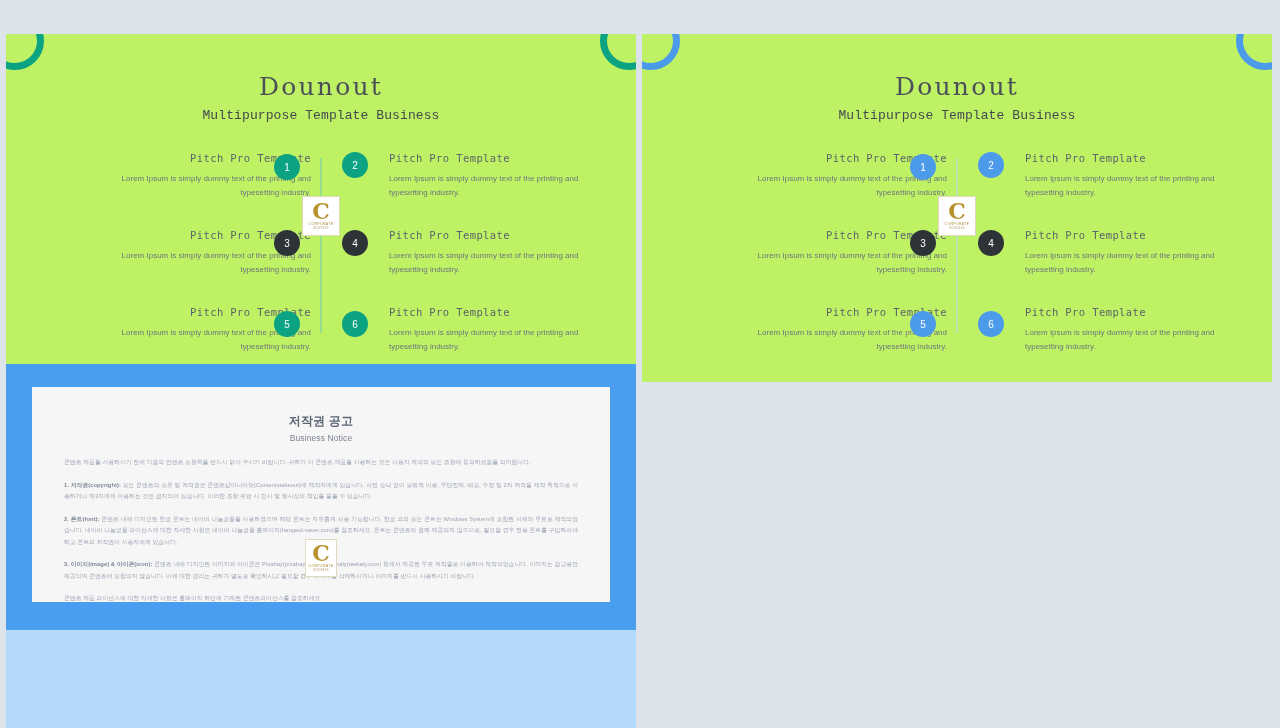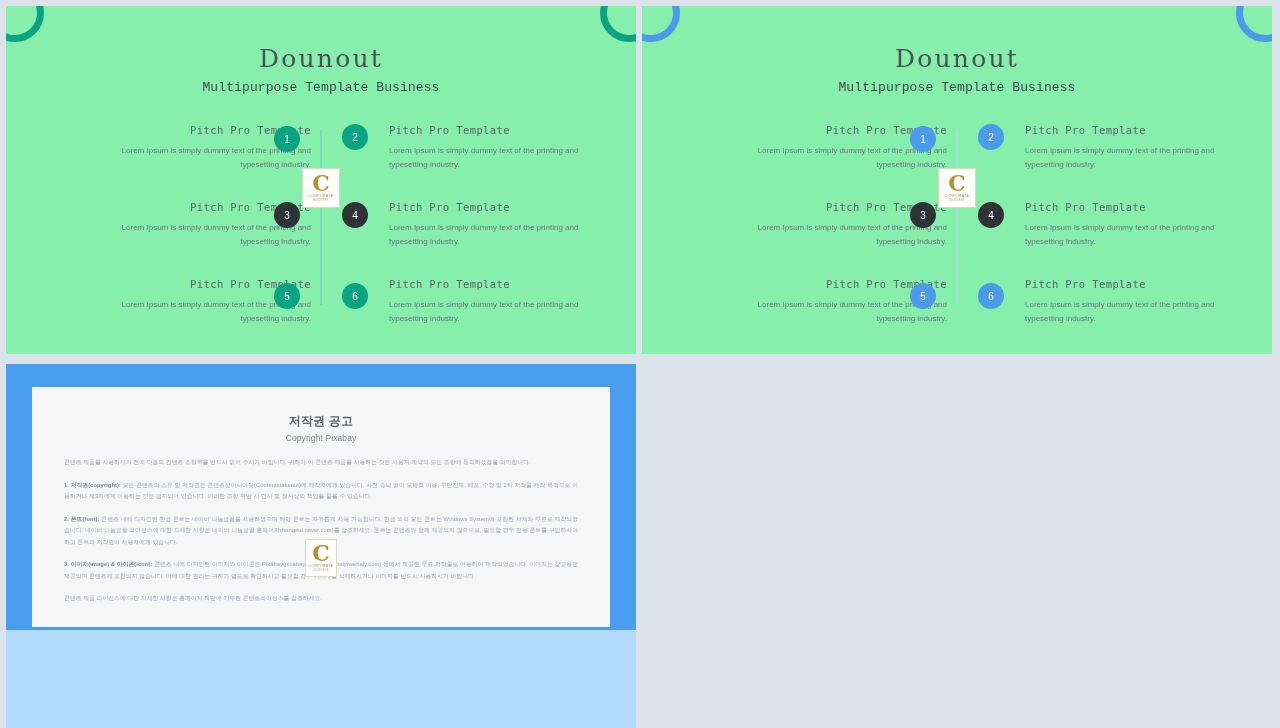--- a/index.html
+++ b/index.html
@@ -15,23 +15,24 @@
   #page {
     position: relative;
     width: 1280px;
     height: 728px;
     background: #dde3ea;
   }
 
   
   .slide {
     position: absolute;
-    background: #86efac;
+    background: #bef264;
     overflow: hidden;
     box-sizing: border-box;
+    margin-top: 28px;
   }
   #slide-teal  { left: 6px;   top: 6px; width: 630px; height: 348px; }
   #slide-blue  { left: 642px; top: 6px; width: 630px; height: 348px; }
 
   
   .arc {
     position: absolute;
     border-radius: 50%;
     border-style: solid;
     box-sizing: border-box;
@@ -185,21 +186,21 @@
     position: absolute;
     left: 0; right: 0; bottom: 0;
     height: 98px;
     background: #b3dafb;
   }
   #copyright-card {
     position: absolute;
     left: 26px;
     top: 23px;
     width: 578px;
-    height: 240px;
+    height: 215px;
     background: #f6f6f6;
     box-sizing: border-box;
     padding: 26px 32px 8px 32px;
     z-index: 2;
   }
   .cr-title {
     text-align: center;
     font-family: "Liberation Sans", sans-serif;
     font-weight: 700;
     font-size: 12px;
@@ -343,21 +344,21 @@
         </div>
         <div class="bullet" style="background: rgb(76, 155, 234); top: 277px; left: 336px;">6</div>
       </div>
   </div>
 
   <div id="copyright-panel">
     <div class="fade"></div>
 
     <div id="copyright-card">
       <div class="cr-title">저작권 공고</div>
-      <div class="cr-title-en">Copyright Pixabay</div>
+      <div class="cr-title-en">Business Notice</div>
       <div class="cr-body" id="cr-body">
           <p class="cr-p">콘텐츠 제품을 사용하시기 전에 다음의 컨텐츠 소항목을 반드시 읽어 주시기 바랍니다. 귀하가 이 콘텐츠 제품을 사용하는 것은 사용자 계약의 모든 조항에 동의하셨음을 의미합니다.</p>
           <p class="cr-p"><b>1. 저작권(copyright):</b> 모든 콘텐츠의 소유 및 저작권은 콘텐츠샵아니아닷(Contentstakeout)에 제작자에게 있습니다. 사전 승낙 없이 모방적 이용, 무단전재, 배포, 수정 및 2차 저작물 제작 목적으로 이용하거나 제3자에게 이용하는 것은 금지되어 있습니다. 이러한 조항 위반 시 민사 및 형사상의 책임을 물을 수 있습니다.</p>
           <p class="cr-p"><b>2. 폰트(font):</b> 콘텐츠 내에 디자인된 한글 폰트는 네이버 나눔글꼴을 사용하였으며 해당 폰트는 자유롭게 사용 가능합니다. 한글 외의 모든 폰트는 Windows System에 포함된 서체와 무료로 제작되었습니다. 네이버 나눔글꼴 라이선스에 대한 자세한 사항은 네이버 나눔글꼴 홈페이지(hangeul.naver.com)를 참조하세요. 폰트는 콘텐츠와 함께 제공되지 않으므로, 필요할 경우 전용 폰트를 구입하셔야 하고 폰트의 저작권이 사용자에게 있습니다.</p>
           <p class="cr-p"><b>3. 이미지(image) &amp; 아이콘(icon):</b> 콘텐츠 내에 디자인된 이미지와 아이콘은 Pixabay(pixabay.com)와 Webaly(webaly.com) 등에서 제공된 무료 저작물로 이용하여 제작되었습니다. 이미지는 참고용만 제공되며 콘텐츠에 포함되지 않습니다. 이에 대한 권리는 귀하가 별도로 확인하시고 필요할 경우 이미지를 삭제하시거나 이미지를 반드시 사용하시기 바랍니다.</p>
           <p class="cr-p">콘텐츠 제품 라이선스에 대한 자세한 사항은 홈페이지 하단에 기재된 콘텐츠라이선스를 참조하세요.</p>
         </div>
 
       <div class="cr-logo-badge">
         <div class="logo-c">C</div>

